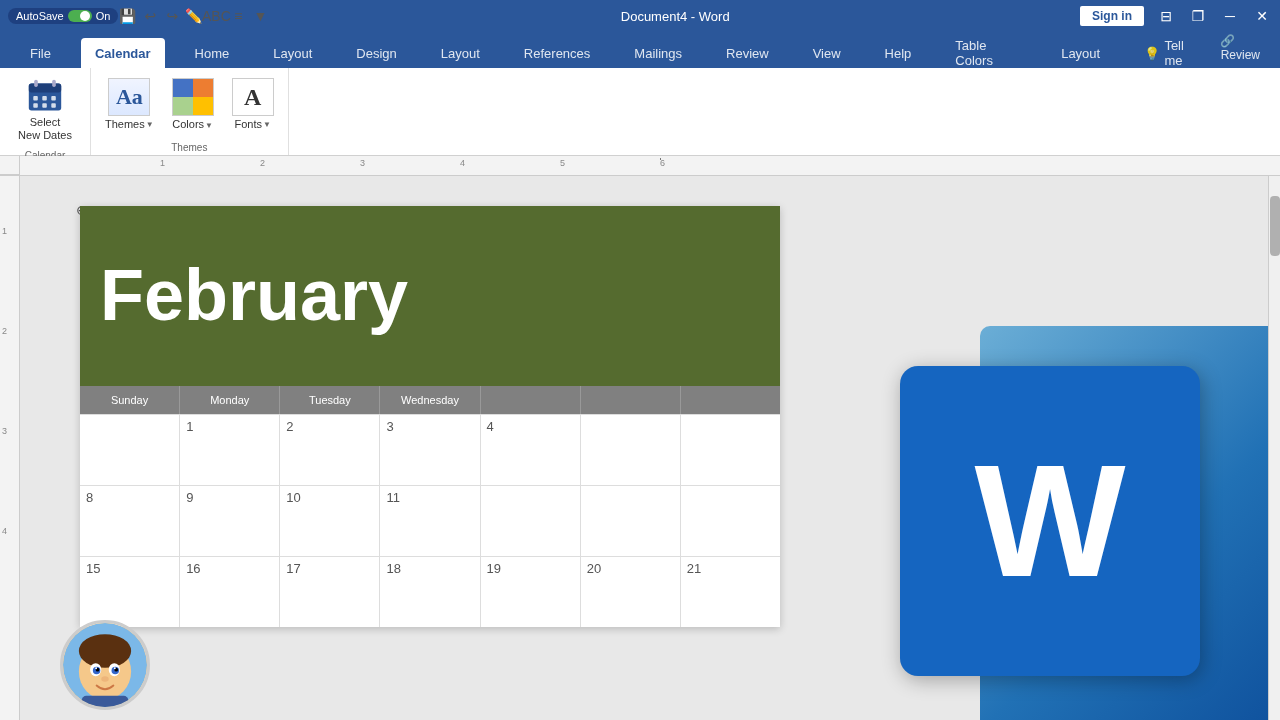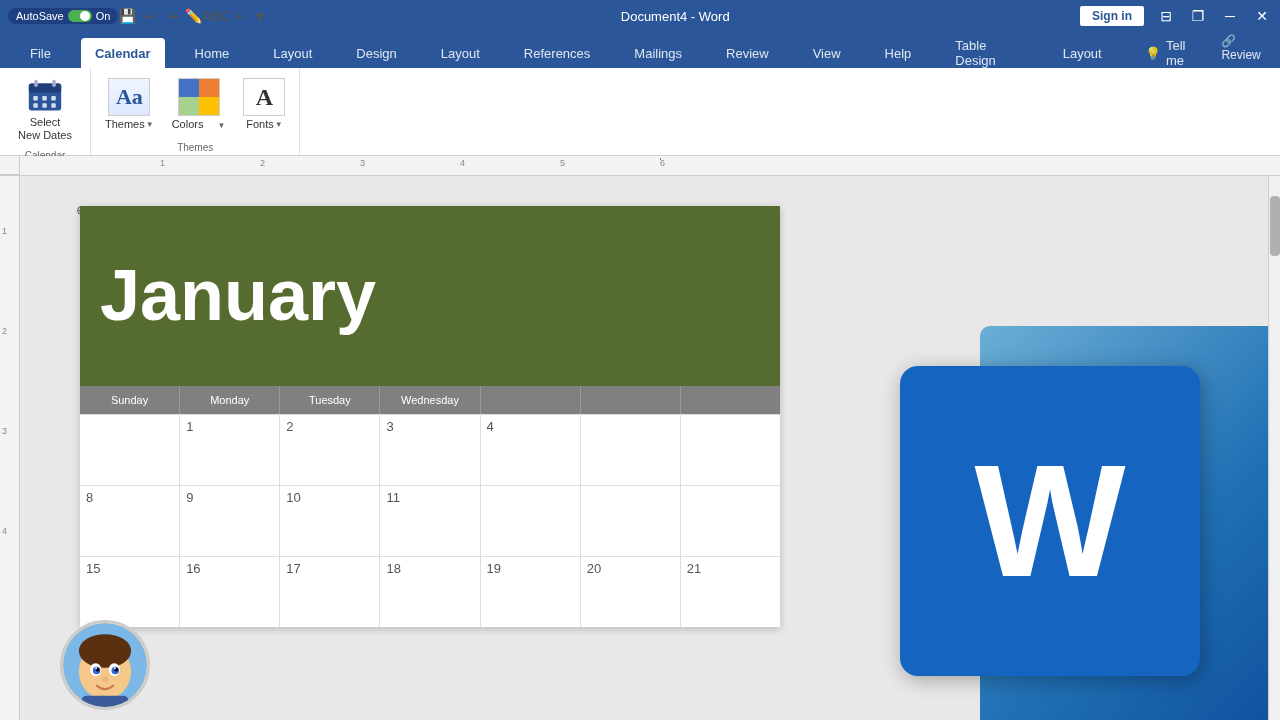--- a/index.html
+++ b/index.html
@@ -342,21 +342,21 @@
   <div class="ribbon-tab active">Calendar</div>
   <div class="ribbon-tab">Home</div>
   <div class="ribbon-tab">Layout</div>
   <div class="ribbon-tab">Design</div>
   <div class="ribbon-tab">Layout</div>
   <div class="ribbon-tab">References</div>
   <div class="ribbon-tab">Mailings</div>
   <div class="ribbon-tab">Review</div>
   <div class="ribbon-tab">View</div>
   <div class="ribbon-tab">Help</div>
-  <div class="ribbon-tab">Table Design</div>
+  <div class="ribbon-tab">Table Colors</div>
   <div class="ribbon-tab">Layout</div>
   <div style="flex:1"></div>
   <div class="ribbon-tab ribbon-tab-tell">
     <span style="font-size:13px">💡</span>
     <span>Tell me</span>
   </div>
   <div class="share-btn">
     <span style="font-size:12px">🔗</span>
     <span>Review</span>
   </div>
@@ -396,21 +396,21 @@
         </div>
       </div>
 
       <div class="theme-btn">
         <div class="themes-color">
           <span class="color-q" style="background:#4472c4"></span>
           <span class="color-q" style="background:#ed7d31"></span>
           <span class="color-q" style="background:#a9d18e"></span>
           <span class="color-q" style="background:#ffc000"></span>
         </div>
-        <div style="display:flex;align-items:flex-end;gap:14px">
+        <div style="display:flex;align-items:flex-end;gap:1px">
           <span class="theme-btn-label">Colors</span>
           <span class="theme-chevron">▼</span>
         </div>
       </div>
 
       <div class="theme-btn">
         <div class="themes-font">A</div>
         <div style="display:flex;align-items:center;gap:1px">
           <span class="theme-btn-label">Fonts</span>
           <span class="theme-chevron">▼</span>
@@ -446,21 +446,21 @@
         <span class="ruler-v-mark" style="top:350px">4</span>
       </div>
 
       <div class="doc-canvas">
 
         <div class="cross-handle">⊕</div>
 
         <div class="calendar-doc">
 
           <div class="cal-header">
-            <span>January</span>
+            <span>February</span>
           </div>
 
           <div class="cal-day-header">
             <div class="cal-day-name">Sunday</div>
             <div class="cal-day-name">Monday</div>
             <div class="cal-day-name">Tuesday</div>
             <div class="cal-day-name">Wednesday</div>
             <div class="cal-day-name" style="overflow:hidden;white-space:nowrap"></div>
             <div class="cal-day-name"></div>
             <div class="cal-day-name"></div>

